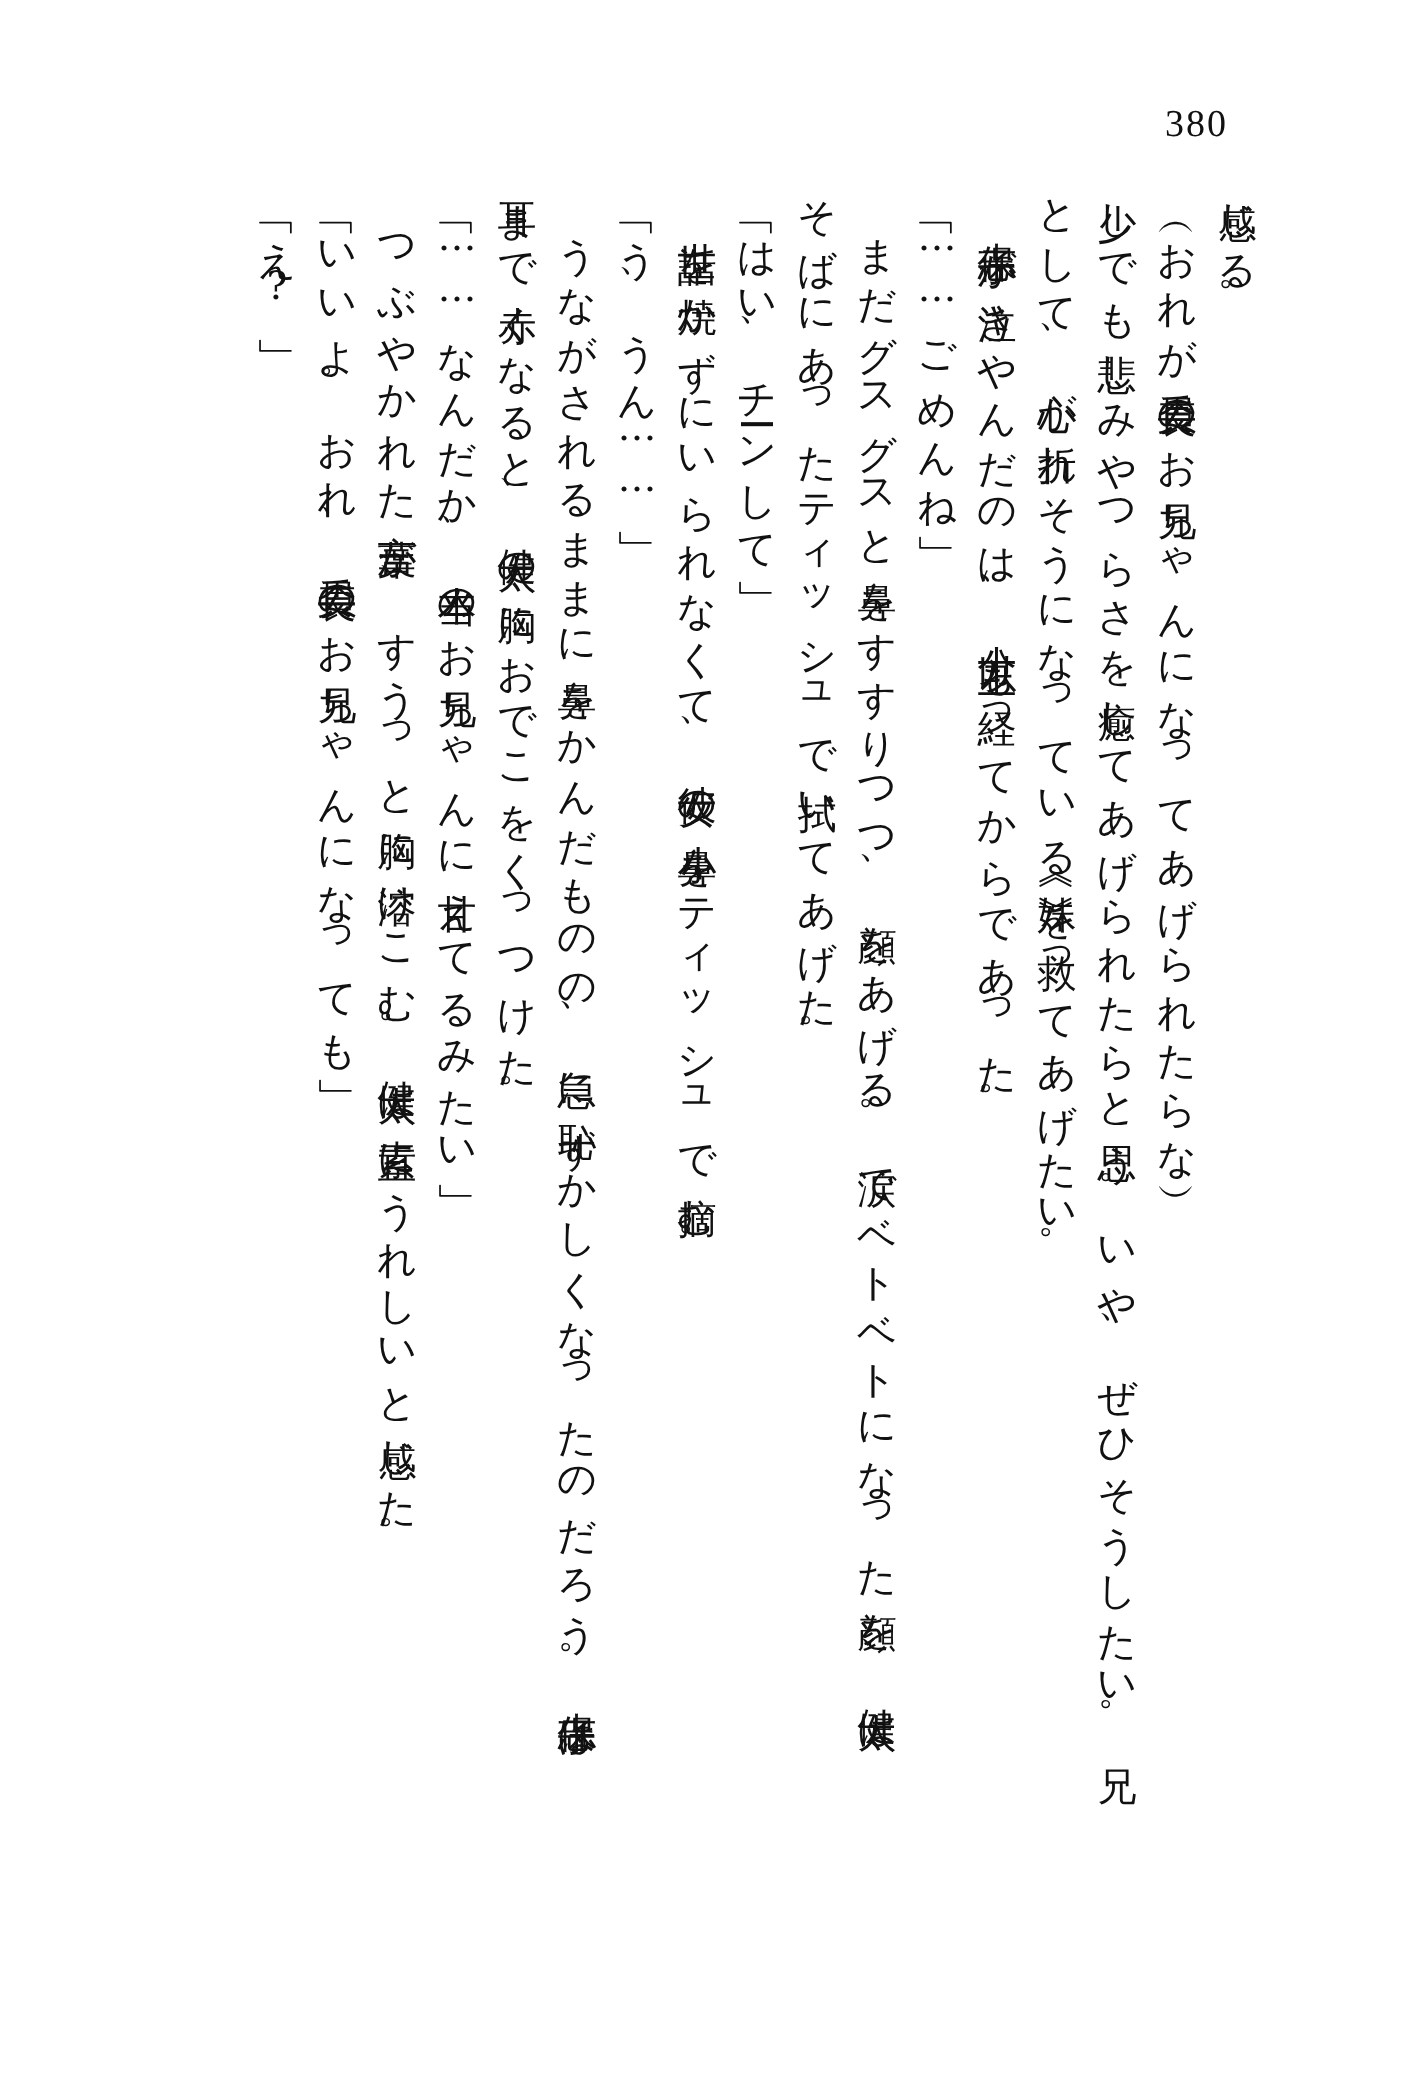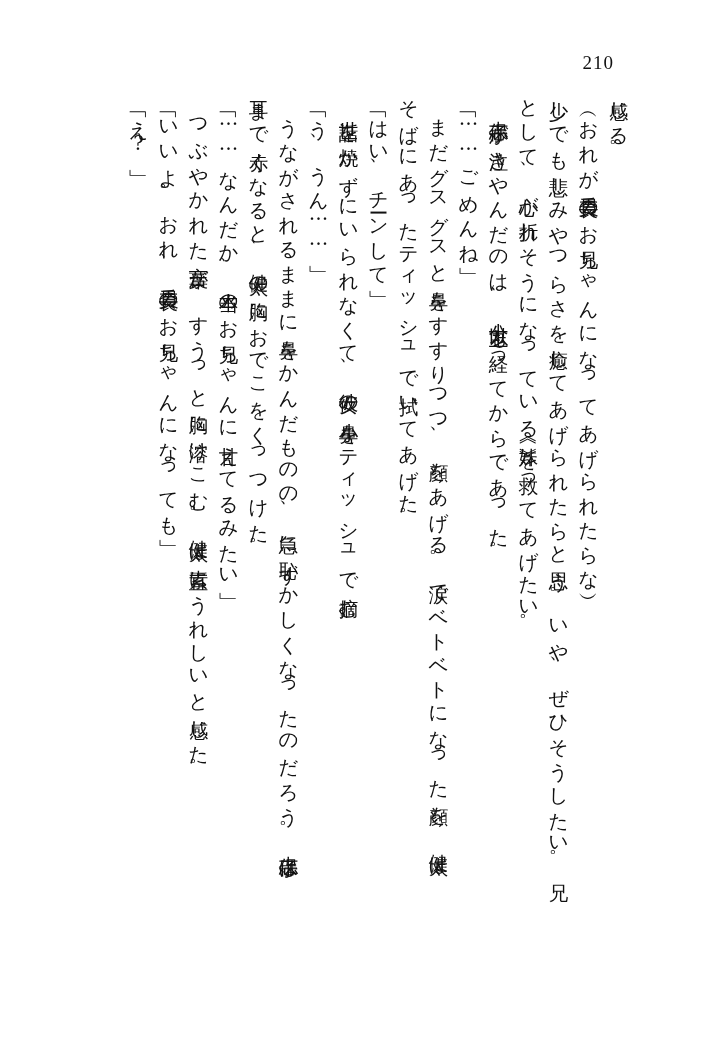--- a/index.html
+++ b/index.html
@@ -62,21 +62,21 @@
   }
 
   
   .indent-1 { padding-top: 19px; }
 </style>
 </head>
 <body>
 
 <div id="page">
 
-  <div id="page-number">210</div>
+  <div id="page-number">380</div>
 
   <div id="body-text">
     <div class="column">感じる。</div>
     <div class="column indent-1">（おれが委員長のお兄ちゃんになってあげられたらな）</div>
     <div class="column">少しでも悲しみやつらさを癒してあげられたらと思う。いや、ぜひそうしたい。兄</div>
     <div class="column">として、心が折れそうになっている《妹》を救ってあげたい。</div>
     <div class="column indent-1">志保子が泣きやんだのは、十分以上も経ってからであった。</div>
     <div class="column indent-1">「……ごめんね」</div>
     <div class="column indent-1">まだグスグスと鼻をすすりつつ、顔をあげる。涙でベトベトになった顔を、健太は</div>
     <div class="column">そばにあったティッシュで拭いてあげた。</div>

